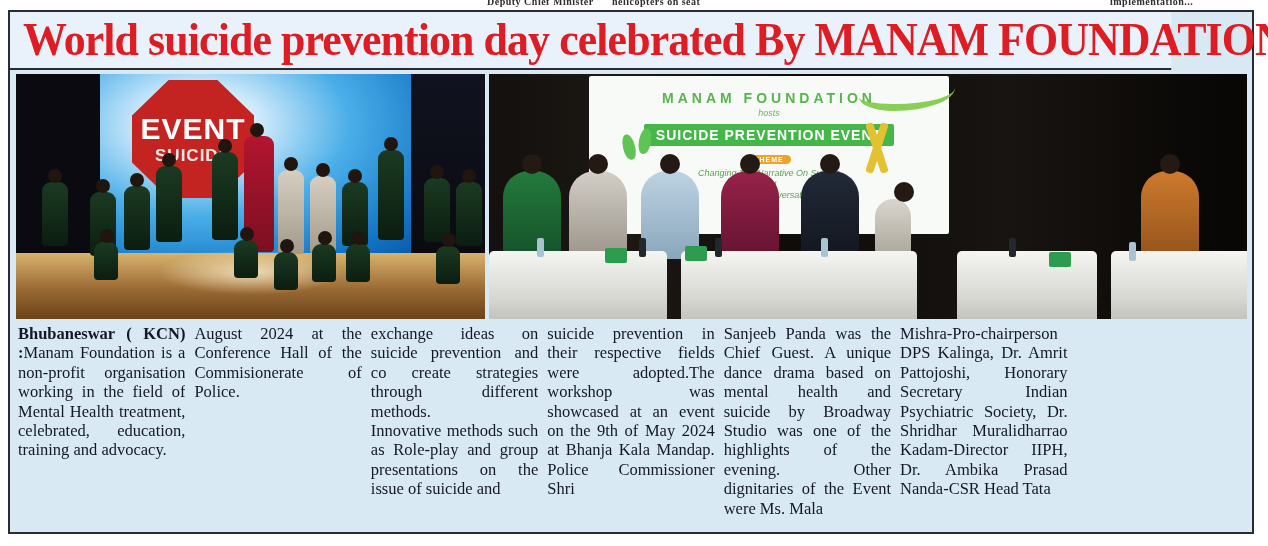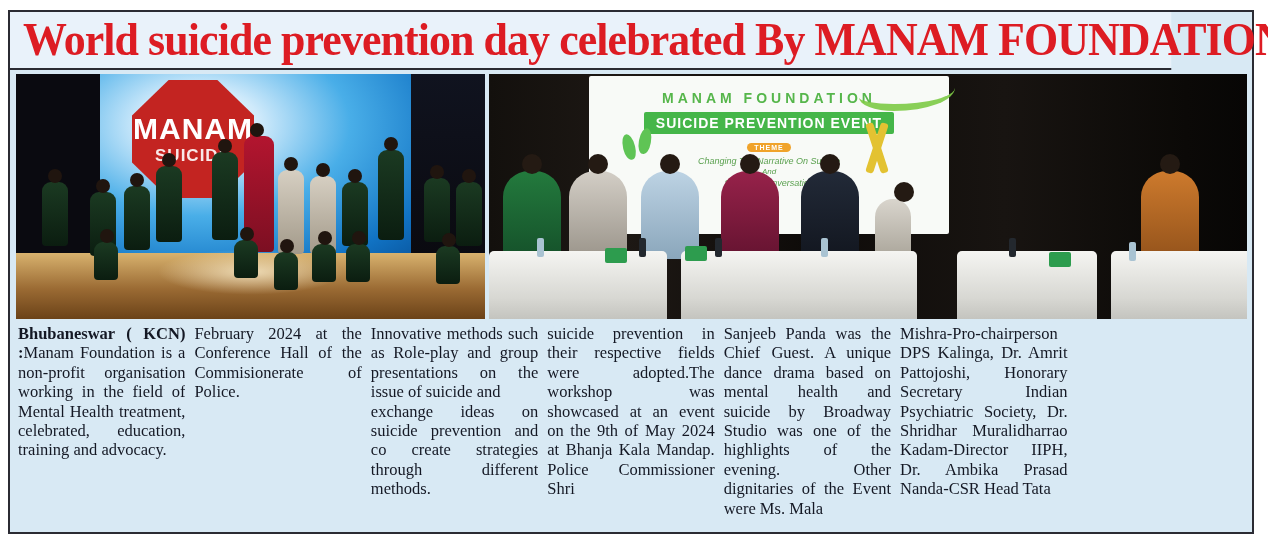--- a/index.html
+++ b/index.html
@@ -73,31 +73,36 @@
   .body-cols{position:absolute;left:8px;right:8px;top:312px;bottom:4px;display:flex;gap:9px;overflow:hidden;}
   .col{flex:1;color:#141824;font-size:16.5px;line-height:19.4px;text-align:justify;overflow:hidden;}
   .col p{margin:0;}
   .lead{font-weight:bold;}
 </style>
 </head>
 <body>
 
 <div class="page">
 
+  <div class="topstrip">
+    <span class="frag f1">Deputy Chief Minister</span>
+    <span class="frag f2">helicopters on seat</span>
+    <span class="frag f3">implementation...</span>
+  </div>
 
   <div class="clip">
 
     <div class="headline">World suicide prevention day celebrated By MANAM FOUNDATION</div>
 
     <div class="photos">
 
       <div class="photo photo-left">
         <div class="screen"></div>
         <div class="stopsign">
-          <span class="stop-l1">MANAM</span>
+          <span class="stop-l1">EVENT</span>
           <span class="stop-l2">SUICIDE</span>
         </div>
         <div class="wing-l"></div>
         <div class="wing-r"></div>
         <div class="floor"></div>
 
         <i class="fg" style="left:26px;top:108px"></i>
         <i class="fg" style="left:74px;top:118px"></i>
         <i class="fg" style="left:108px;top:112px"></i>
         <i class="fg" style="left:140px;top:92px;height:76px"></i>
@@ -113,20 +118,21 @@
         <i class="fg kn" style="left:218px;top:166px"></i>
         <i class="fg kn" style="left:258px;top:178px"></i>
         <i class="fg kn" style="left:296px;top:170px"></i>
         <i class="fg kn" style="left:330px;top:170px"></i>
         <i class="fg kn" style="left:420px;top:172px"></i>
       </div>
 
       <div class="photo photo-right">
         <div class="banner">
           <div class="b-title">MANAM FOUNDATION</div>
+          <div class="b-hosts">hosts</div>
           <div><span class="b-event">SUICIDE PREVENTION EVENT</span></div>
           <div><span class="b-theme">THEME</span></div>
           <div class="b-line">Changing The Narrative On Suicide</div>
           <div class="b-and">And</div>
           <div class="b-line">Start the Conversation</div>
           <span class="feet">
               <i></i>
               <i></i>
             </span>
           <span class="swag"></span>
@@ -158,25 +164,25 @@
         <span class="gbox" style="left:196px;bottom:58px"></span>
         <span class="gbox" style="left:560px;bottom:52px"></span>
       </div>
     </div>
 
     <div class="body-cols">
       <div class="col">
         <p><b class="lead">Bhubaneswar ( KCN) :</b><span>Manam Foundation is a non-profit organisation working in the field of Mental Health treatment, celebrated, education, training and advocacy.</span></p>
       </div>
       <div class="col">
-        <p>February 2024 at the Conference Hall of the Commisionerate of Police.</p>
+        <p>August 2024 at the Conference Hall of the Commisionerate of Police.</p>
       </div>
       <div class="col">
+        <p>exchange ideas on suicide prevention and co create strategies through different methods.</p>
         <p>Innovative methods such as Role-play and group presentations on the issue of suicide and</p>
-        <p>exchange ideas on suicide prevention and co create strategies through different methods.</p>
       </div>
       <div class="col">
         <p>suicide prevention in their respective fields were adopted.The workshop was showcased at an event on the 9th of May 2024 at Bhanja Kala Mandap. Police Commissioner Shri</p>
       </div>
       <div class="col">
         <p>Sanjeeb Panda was the Chief Guest. A unique dance drama based on mental health and suicide by Broadway Studio was one of the highlights of the evening. Other dignitaries of the Event were Ms. Mala</p>
       </div>
       <div class="col">
         <p>Mishra-Pro-chairperson DPS Kalinga, Dr. Amrit Pattojoshi, Honorary Secretary Indian Psychiatric Society, Dr. Shridhar Muralidharrao Kadam-Director IIPH, Dr. Ambika Prasad Nanda-CSR Head Tata</p>
       </div>

